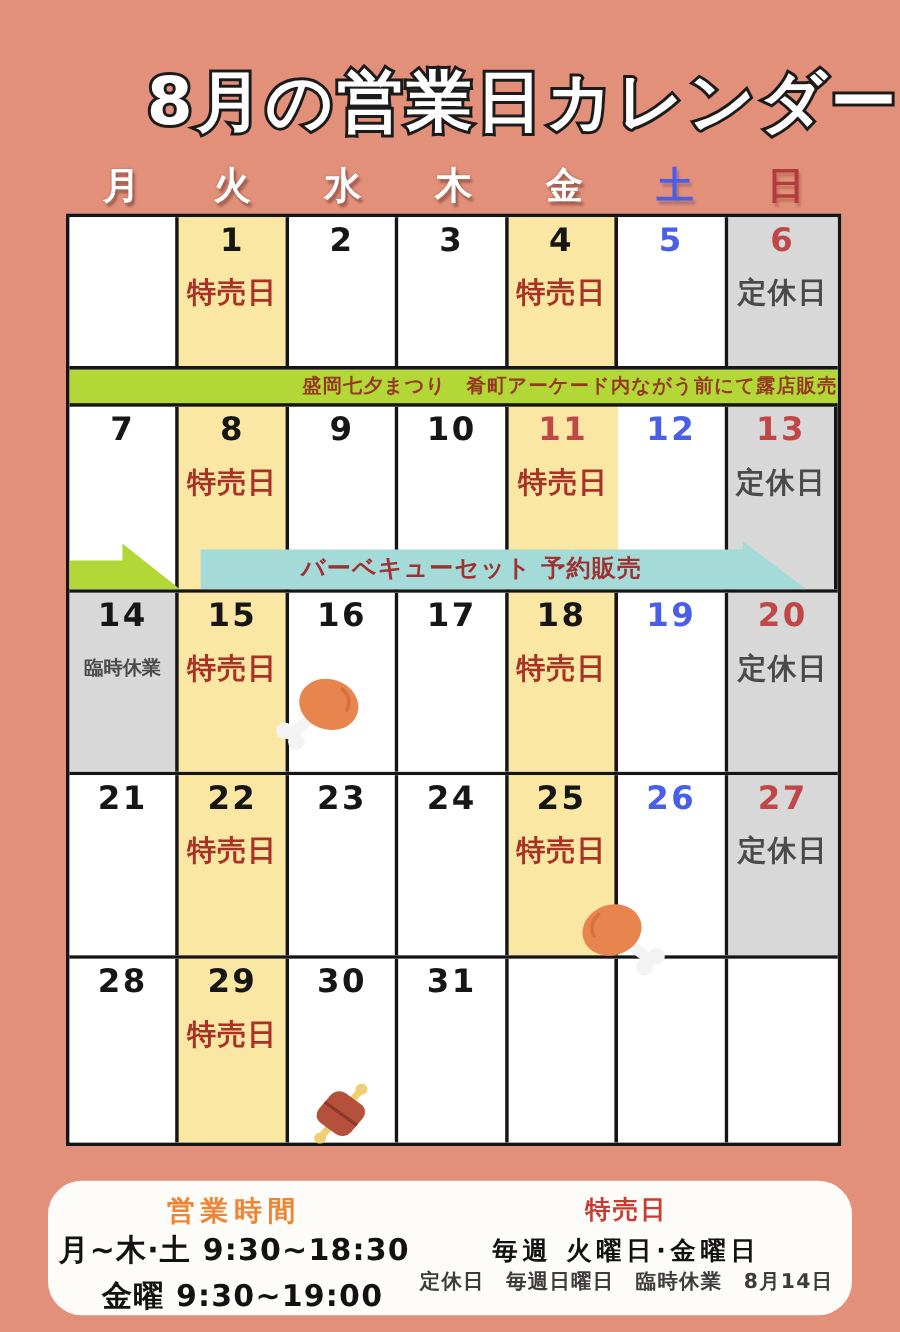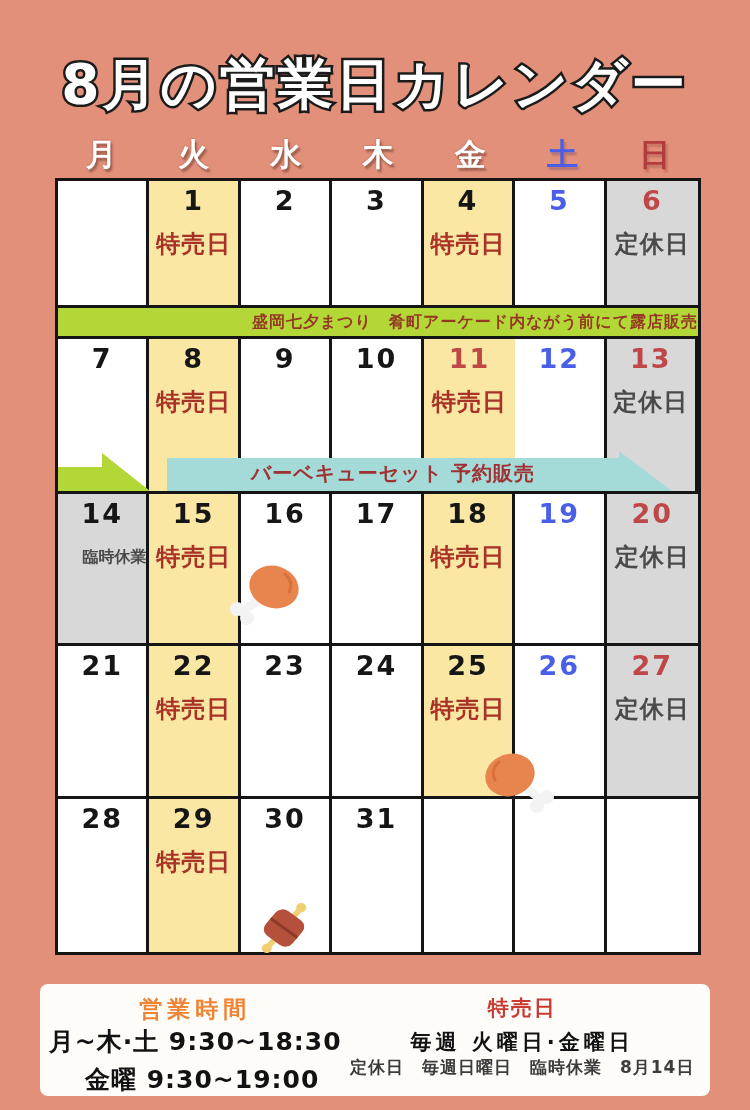--- a/index.html
+++ b/index.html
@@ -2,21 +2,21 @@
 <html><head>
 <meta charset="utf-8">
 <style>
   html,body { margin:0; padding:0; }
   body { background:#e2907a; font-family:"DejaVu Sans", sans-serif; }
   .page { position:relative; width:750px; height:1110px; background:#e2907a; overflow:hidden; }
 
   
   .title {
     position:absolute; top:48px; left:0; width:100%;
-    text-align:center; font-size:55px; font-weight:800; letter-spacing:3px;
+    text-align:right; font-size:55px; font-weight:800; letter-spacing:3px;
     color:#ffffff; -webkit-text-stroke:5px #1b1b1b; paint-order:stroke fill;
   }
 
   
   .weekdays { position:absolute; top:134px; left:55px; width:646px;
     display:grid; grid-template-columns:repeat(7,1fr); }
   .weekday { text-align:center; font-size:31px; font-weight:800; color:#ffffff;
     text-shadow:2px 3px 2px rgba(90,40,28,0.45), 0 0 2px rgba(60,25,15,0.35); }
   .weekday.sat { color:#4a5fe8; text-shadow:2px 3px 2px rgba(30,30,110,0.25); }
   .weekday.sun { color:#b23c3c; text-shadow:2px 3px 2px rgba(110,25,25,0.25); }
@@ -32,42 +32,42 @@
     background:#ffffff; padding-top:4px; position:relative; }
   .cell:nth-child(7n) { border-right:none; }
   .cell.sale { background:#f9e7a3; }
   .cell.closed, .cell.temp { background:#d8d8d8; }
   .day { text-align:center; font-size:27px; font-weight:800; letter-spacing:2px; color:#161616; }
   .day.blue { color:#4a5fe8; }
   .day.red  { color:#bf4747; }
   .sub { text-align:center; margin-top:12px; font-size:24px; font-weight:800; letter-spacing:1px; }
   .sub.sale-label   { color:#a93226; }
   .sub.closed-label { color:#4a4a4a; }
-  .sub.temp-label   { color:#4a4a4a; font-size:16px; margin-top:18px; letter-spacing:0;text-align:right; }
+  .sub.temp-label   { color:#4a4a4a; font-size:16px; margin-top:18px; letter-spacing:0; }
 
   
   .banner-green { height:28px; line-height:28px; background:#b2d737;
     border-bottom:3px solid #151515; text-align:right;
     font-size:16px; font-weight:700; color:#943823; letter-spacing:1px; }
 
   
   .arrow-green { position:absolute; left:0; bottom:0; width:92px; height:40px; z-index:2; }
   .arrow-bbq   { position:absolute; left:109px; bottom:0; width:505px; height:40px; z-index:2; }
   .arrow-bbq svg, .arrow-green svg { display:block; width:100%; height:100%; }
   .bbq-text { position:absolute; left:0; top:9px; width:452px; text-align:center;
     font-size:20px; font-weight:700; color:#9f3132; letter-spacing:1px; }
 
   
   .icon-abs { position:absolute; z-index:5; }
   .icon-abs svg { display:block; }
   .flip { transform:scaleX(-1); }
 
   
   .info-box { position:absolute; left:40px; top:984px; width:670px; height:112px;
-    background:#fdfcf9; border-radius:8px; display:flex; box-sizing:border-box;
+    background:#fdfcf9; border-radius:28px; display:flex; box-sizing:border-box;
     padding:10px 8px 0 8px; }
   .info-left  { width:45%; text-align:center; }
   .info-right { width:55%; text-align:center; }
   .hours-title { font-size:23px; font-weight:800; letter-spacing:5px; color:#ee8434; }
   .hours-line  { font-size:25px; font-weight:800; color:#121212; margin-top:0; letter-spacing:1px; }
   .hours-line.line2 { margin-top:5px; padding-left:14px;text-align:center; }
   .sale-title  { font-size:21px; font-weight:800; letter-spacing:2px; color:#c93a31; }
   .sale-days   { font-size:21px; font-weight:800; letter-spacing:4px; color:#121212; margin-top:6px; }
   .closed-line { font-size:17px; font-weight:800; color:#3c3c3c; letter-spacing:1px; }
 </style>

